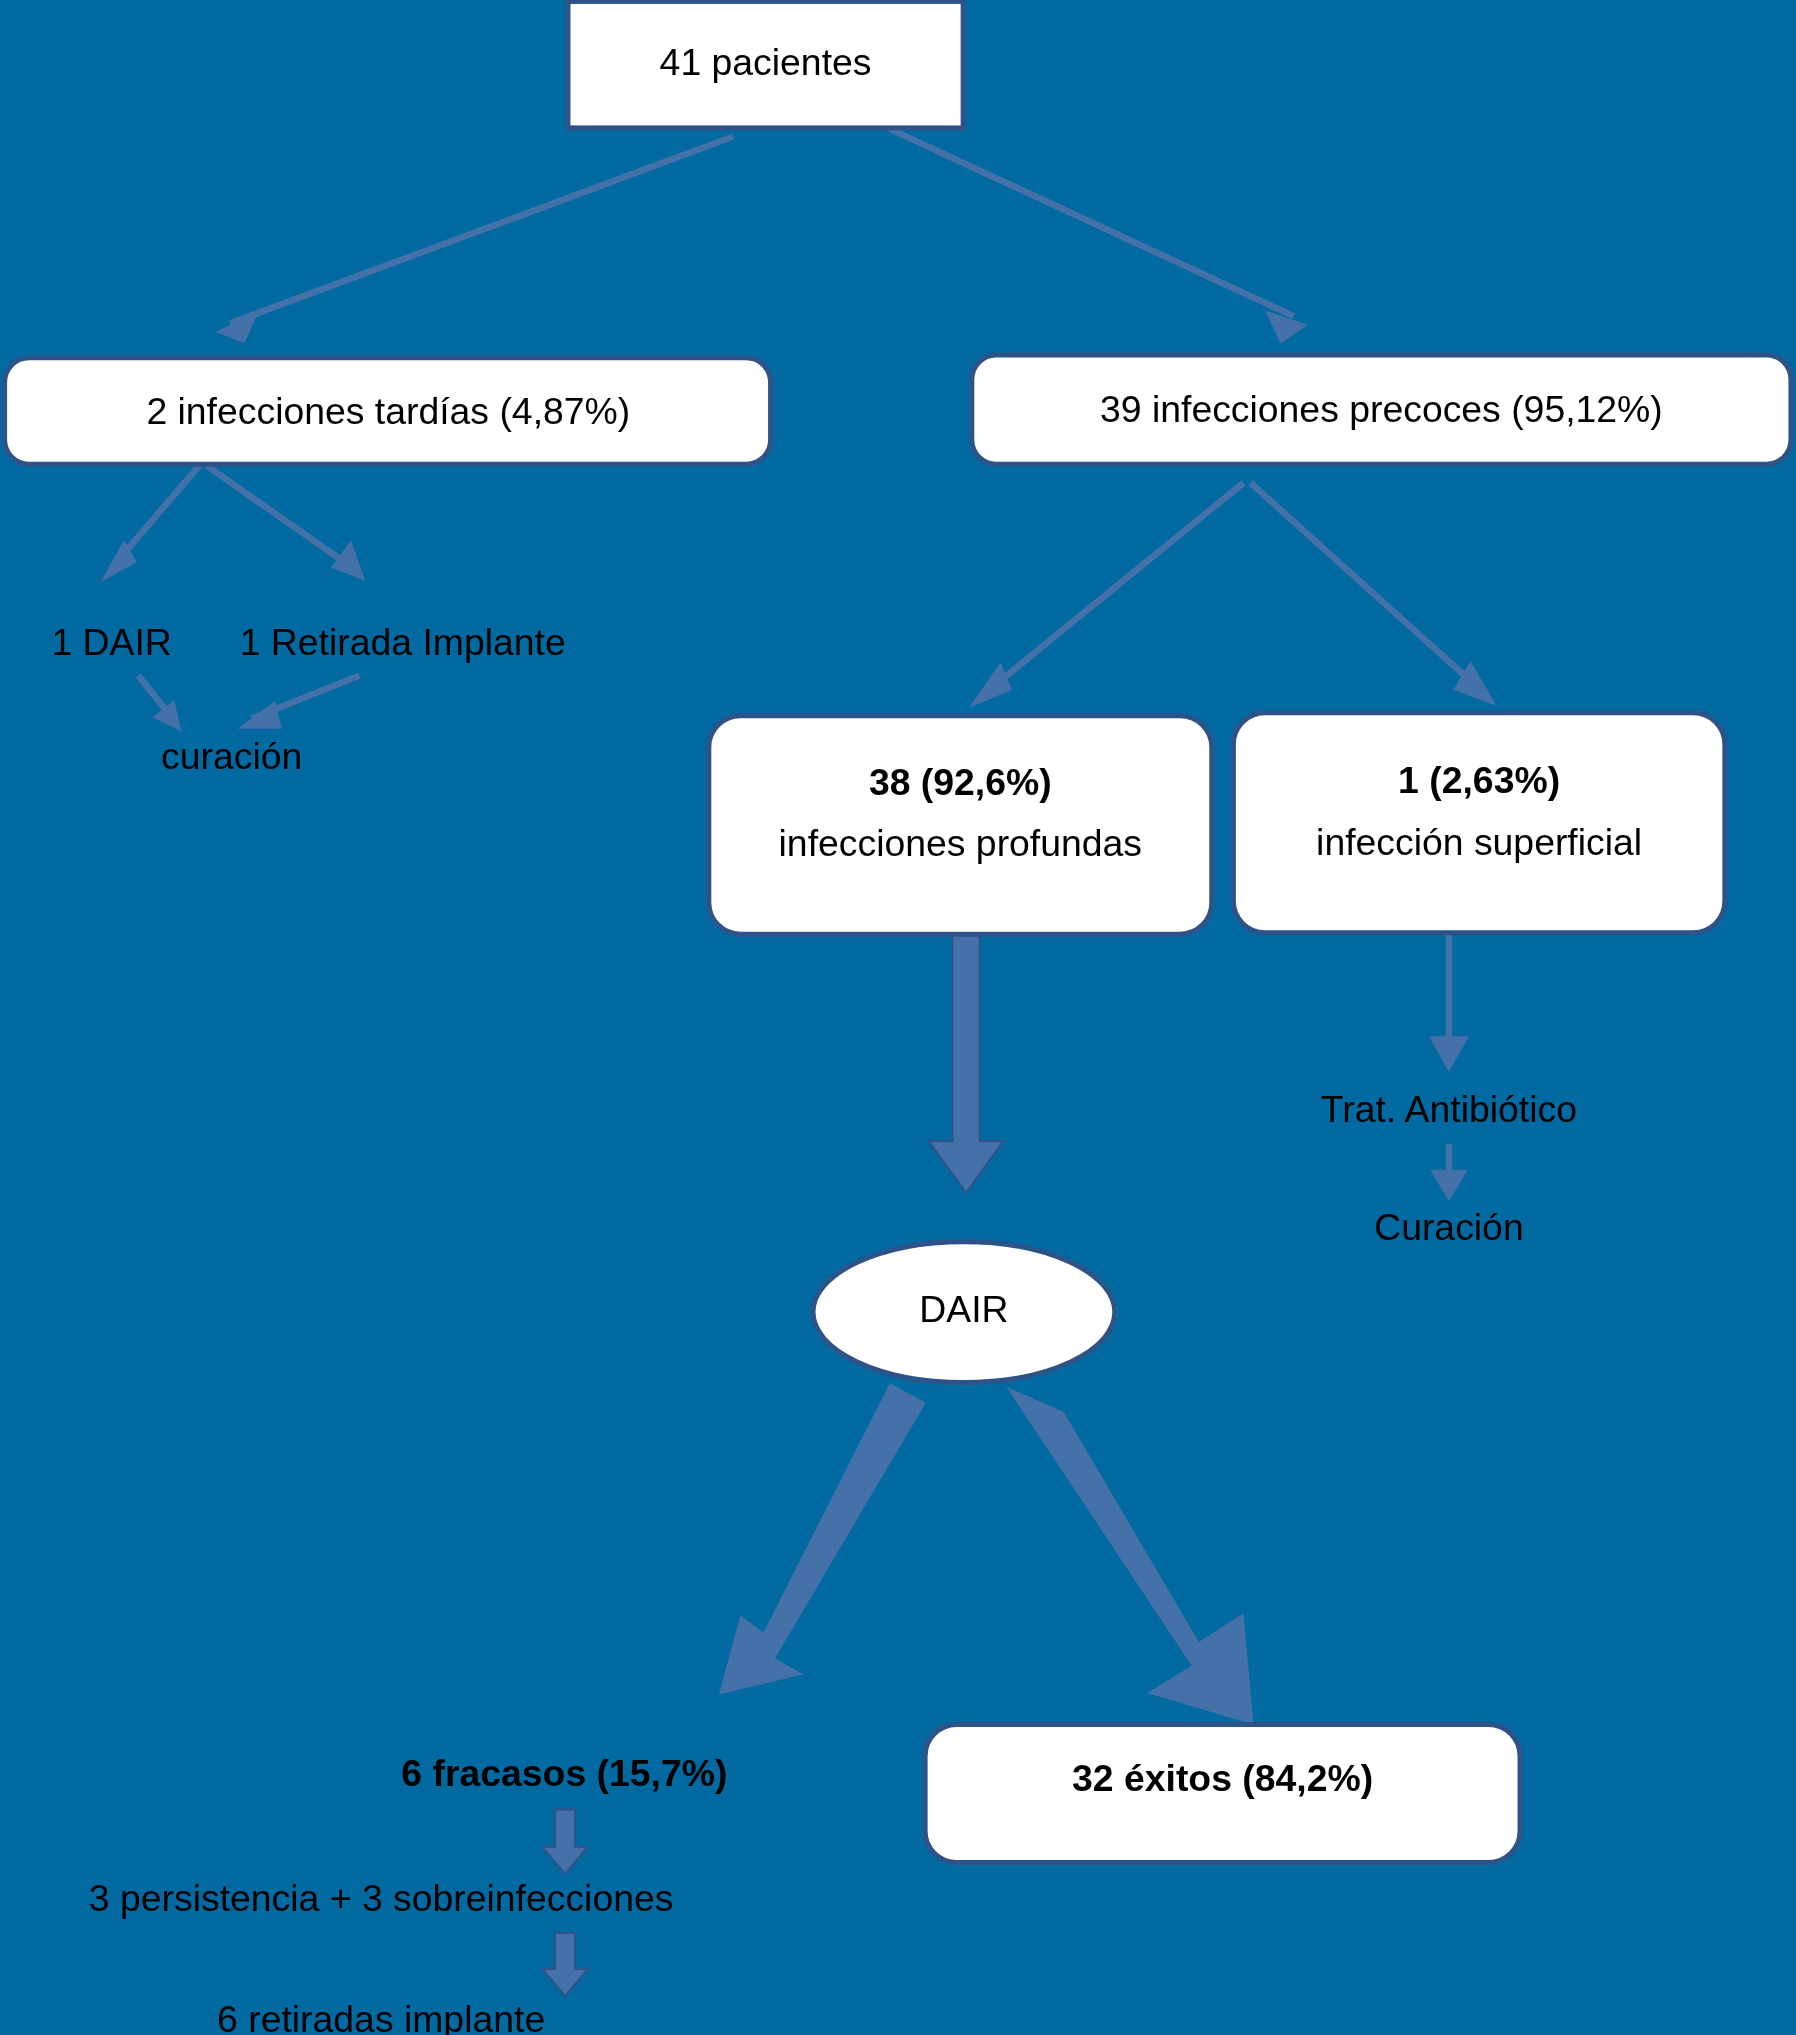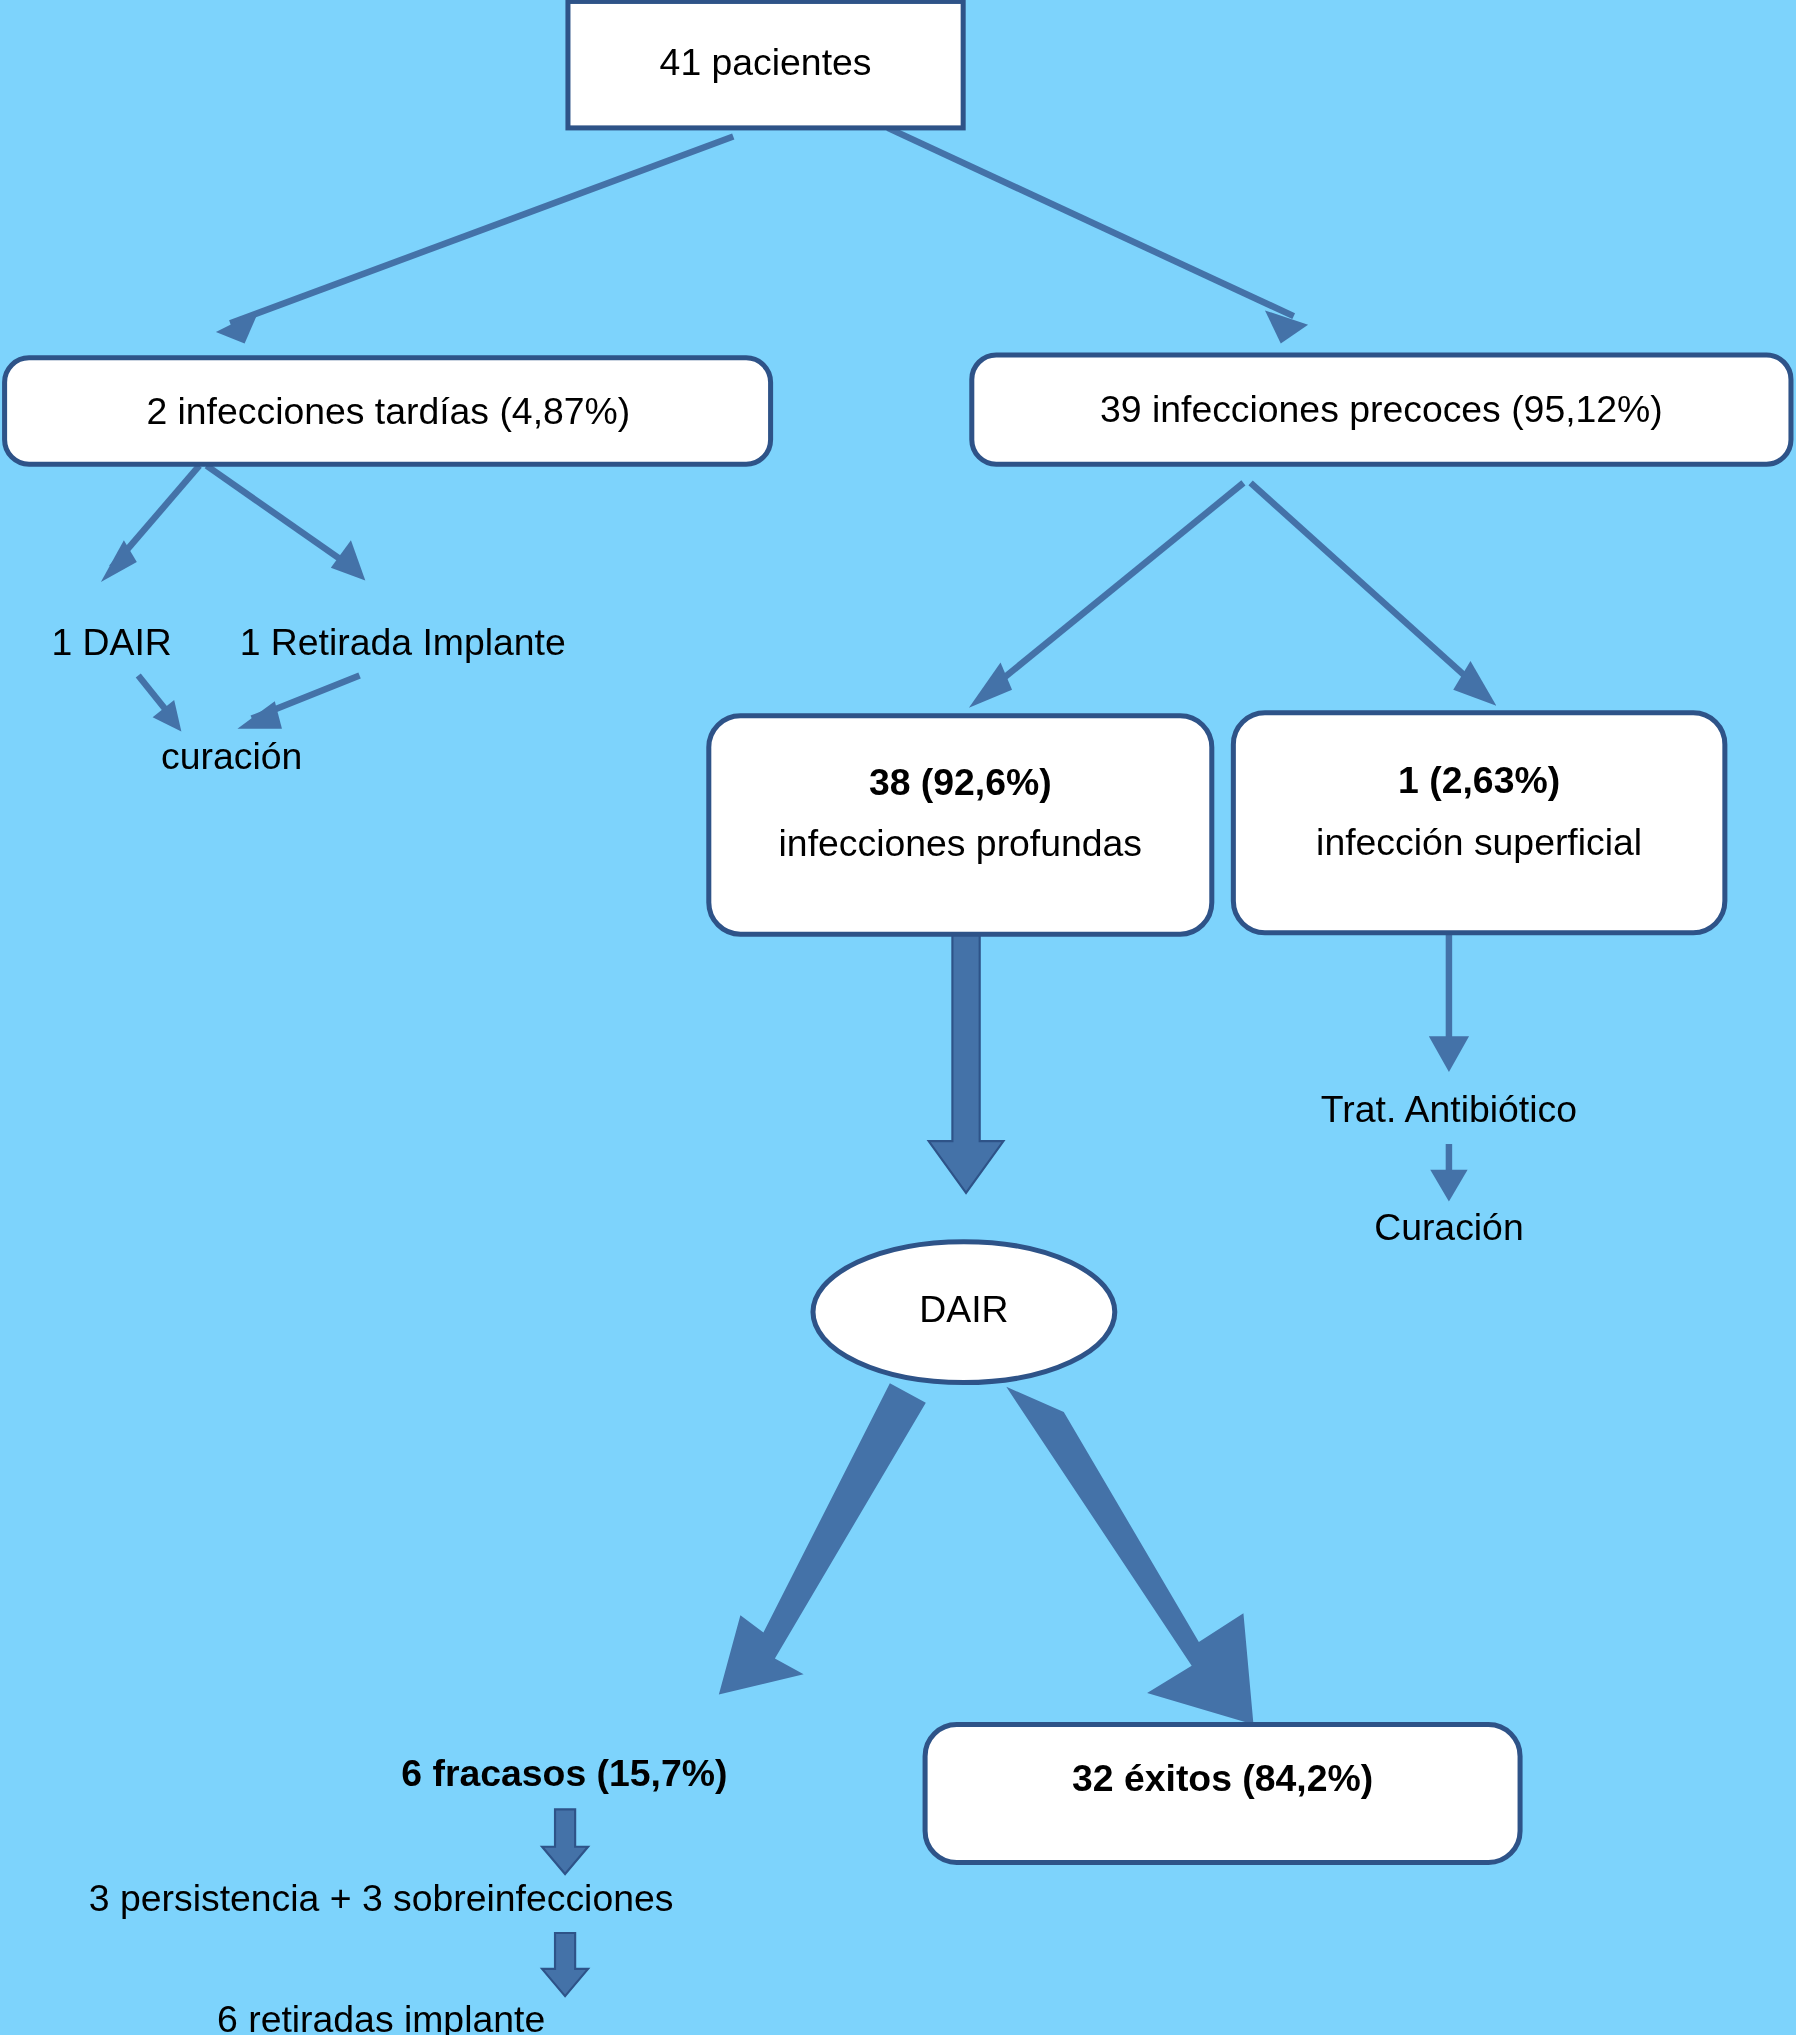--- a/index.html
+++ b/index.html
@@ -7,21 +7,21 @@
     padding: 0;
     background: #ffffff;
   }
   body {
     font-family: "Liberation Sans", sans-serif;
   }
   #canvas {
     position: relative;
     width: 1797px;
     height: 2035px;
-    background: #7dd3fc;
+    background: #0369a1;
     overflow: hidden;
   }
   svg.layer {
     position: absolute;
     top: 0;
     left: 0;
     width: 1797px;
     height: 2035px;
   }
   .node-text {

